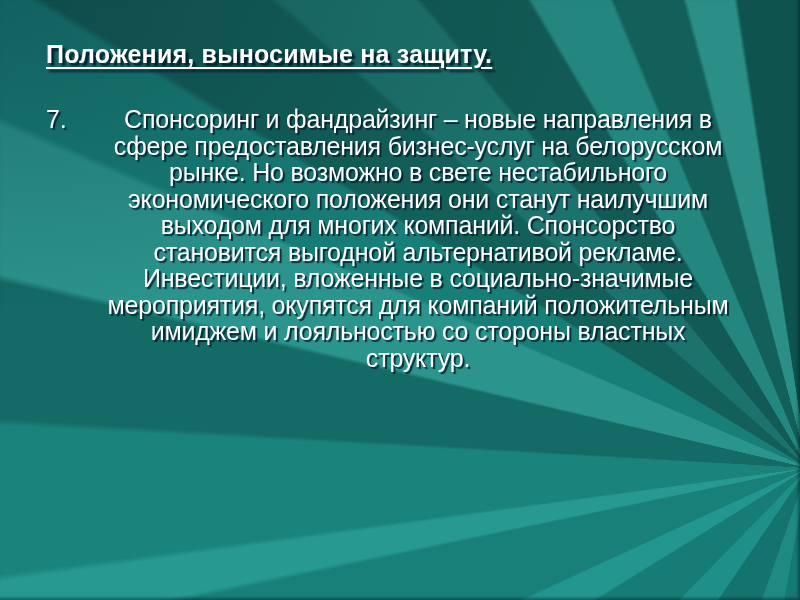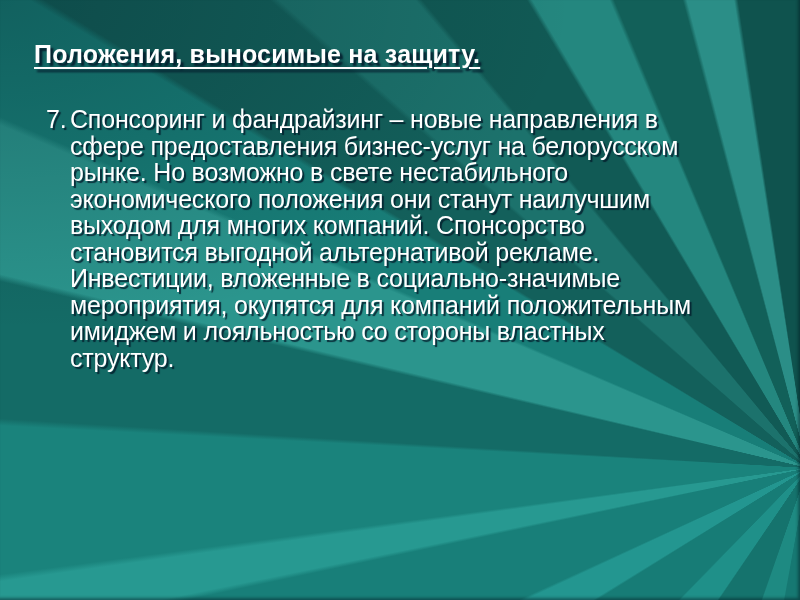--- a/index.html
+++ b/index.html
@@ -52,21 +52,21 @@
         #126059 165deg,
         #2b8e87 165.5deg,
         #2b8e87 171deg,
         #0f534e 171.5deg,
         #0f534e 180deg),
       #177a74;
     box-shadow: inset -2px -2px 3px rgba(0,25,30,0.45);
   }
   .title {
     position: absolute;
-    left: 34px;
+    left: 46px;
     top: 40px;
     margin: 0;
     color: #ffffff;
     font-size: 25px;
     font-weight: bold;
     letter-spacing: 0.2px;
     text-decoration: underline;
     text-decoration-thickness: 2px;
     text-underline-offset: 4px;
     text-shadow: 3px 3px 2px rgba(4,28,44,0.95);
@@ -86,20 +86,21 @@
     font-stretch: semi-condensed;
     text-shadow: 2px 2px 1px rgba(4,28,44,0.85);
   }
   .thesis .num {
     flex: 0 0 auto;
     width: 24px;
   }
   .thesis .text {
     flex: 1 1 auto;
     white-space: pre-line;
+    text-align: center;
   }
 </style>
 </head>
 <body>
 
 <div class="slide">
   <h1 class="title">Положения, выносимые на защиту.</h1>
 
   <div class="thesis">
     <span class="num">7.</span>

